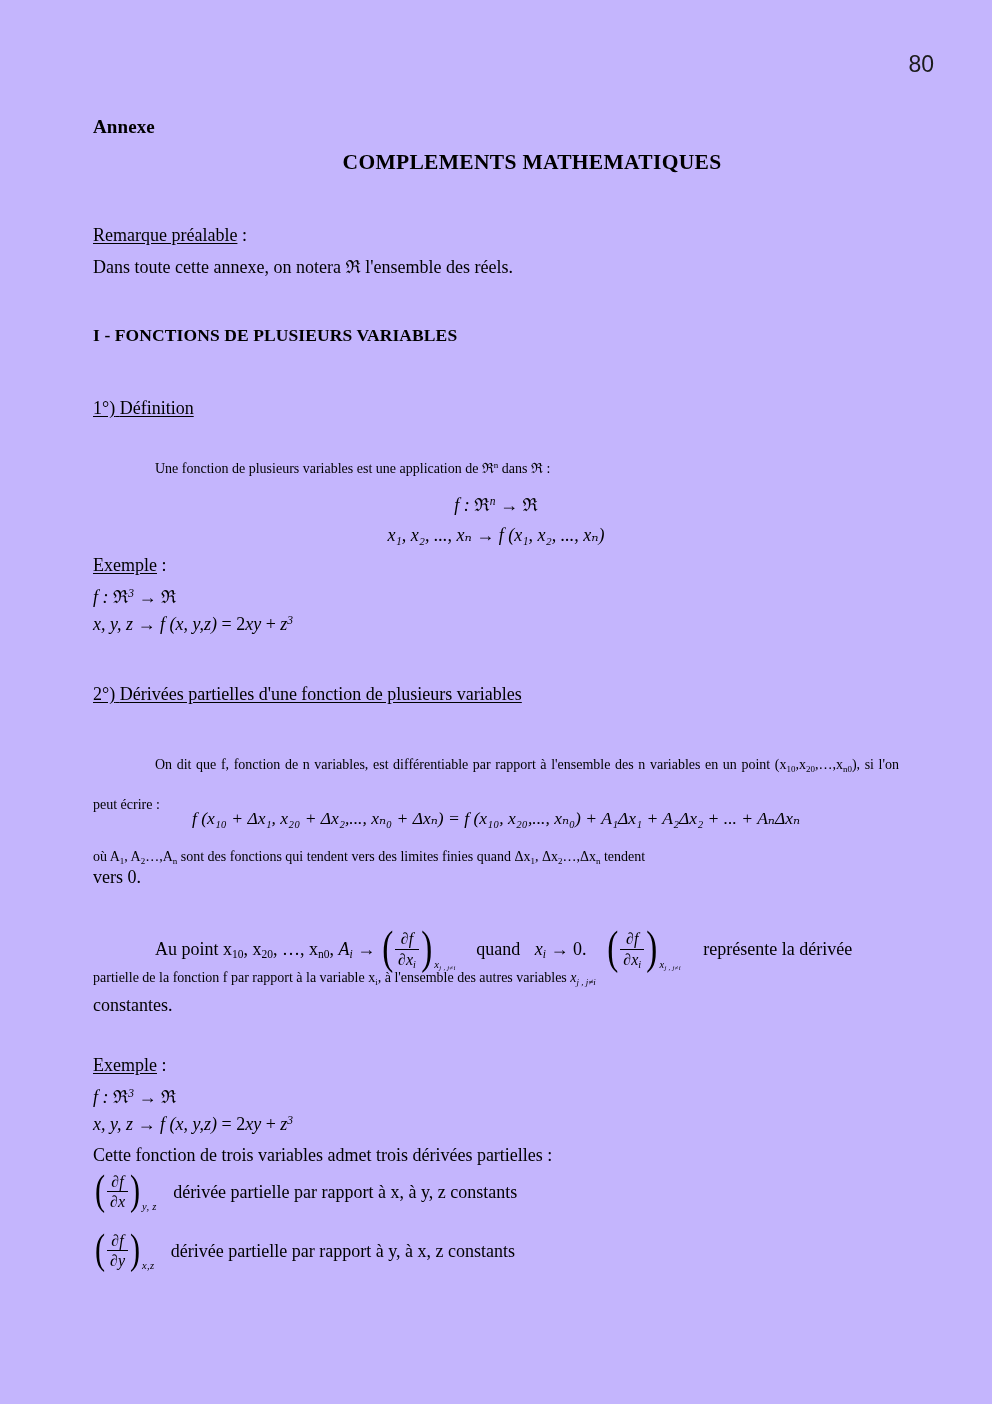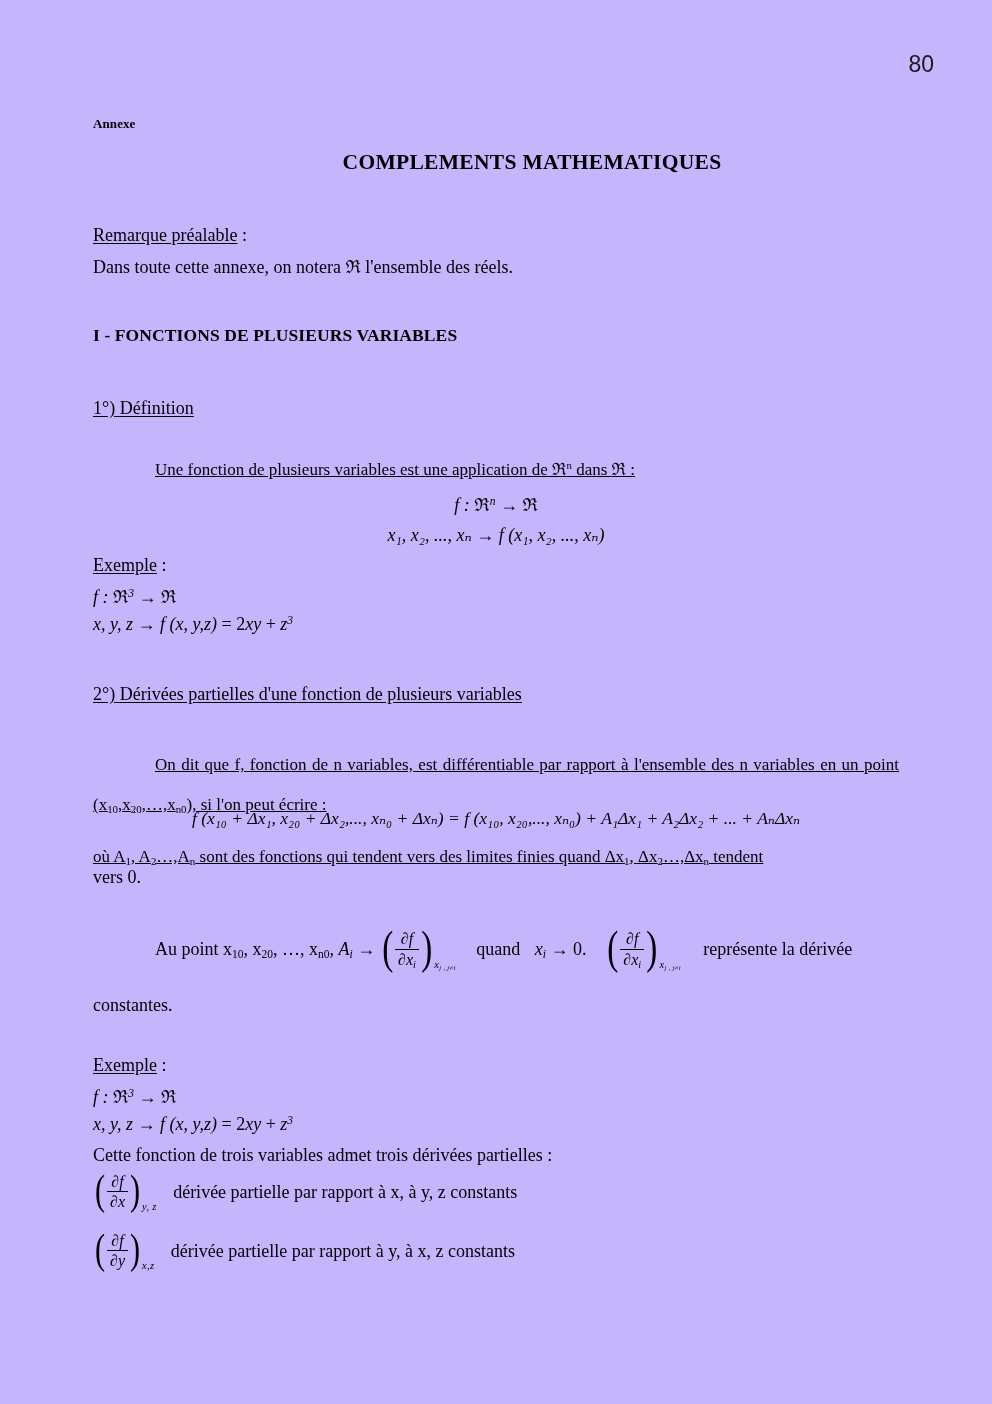--- a/index.html
+++ b/index.html
@@ -29,21 +29,21 @@
     font-size: 23px;
     line-height: 1;
     color: #1a1a1a;
   }
 
   
   .annexe-title {
     position: absolute;
     left: 93px;
     top: 116px;
-    font-size: 13px;
+    font-size: 19px;
     font-weight: bold;
     letter-spacing: 0.1px;
   }
   .doc-title {
     position: absolute;
     left: 0;
     top: 150px;
     width: 992px;
     text-align: center;
     font-size: 21.5px;
@@ -64,23 +64,22 @@
     font-size: 18px;
   }
   .sub-heading .u {
     text-decoration: underline;
     text-underline-offset: 2px;
   }
 
   
   .para {
     position: absolute;
-    font-size: 17px;
+    font-size: 14px;
     line-height: 40px;
-    text-decoration: underline;
   }
   .label-line {
     position: absolute;
     left: 93px;
     font-size: 18px;
   }
   .label-line .u {
     text-decoration: underline;
     text-underline-offset: 2px;
   }
@@ -257,20 +256,23 @@
     <span class="inline-mid" style="padding:0 10px 0 16px;">quand</span>
     <span class="inline-mid"><span class="mathit">x</span><sub class="mathit">i</sub><span> → 0.</span></span>
 
     <span class="frac-group" style="padding-left:14px;">
       <span class="paren">(</span><span class="frac"><span class="num">∂f</span><span class="den"><span>∂x</span><sub>i</sub></span></span><span class="paren">)</span><span class="sub-after"><span>x</span><sub>j , j≠i</sub></span>
     </span>
 
     <span class="inline-mid" style="padding-left:18px;">représente la dérivée</span>
   </div>
 
+  <div class="para justified" style="left:93px; top:958px; width:806px;">
+    <span>partielle de la fonction f par rapport à la variable x</span><sub>i</sub><span>, à l'ensemble des autres variables  </span><span class="mathit">x</span><sub class="mathit">j , j≠i</sub>
+  </div>
   <div class="label-line" style="top:995px;">constantes.</div>
 
   <div class="label-line" style="top:1055px;">
     <span class="u">Exemple</span><span> :</span>
   </div>
   <div class="eq-left" style="top:1084px;">
     <span>f</span><span> : </span><span class="rset">ℜ</span><sup>3</sup>&nbsp;<span style="font-style:normal;">→</span>&nbsp;<span class="rset">ℜ</span>
   </div>
   <div class="eq-left" style="top:1114px;">
     <span>x, y, z</span>&nbsp;<span style="font-style:normal;">→</span>&nbsp;<span>f (x, y,z)</span><span style="font-style:normal;"> = 2</span><span>xy</span><span style="font-style:normal;"> + </span><span>z</span><sup>3</sup>

